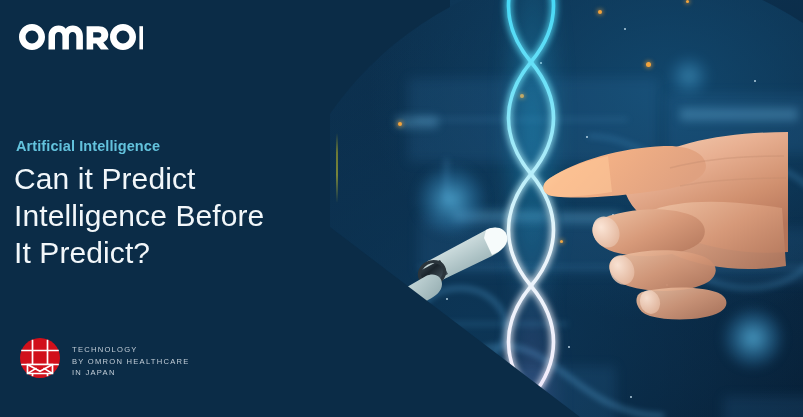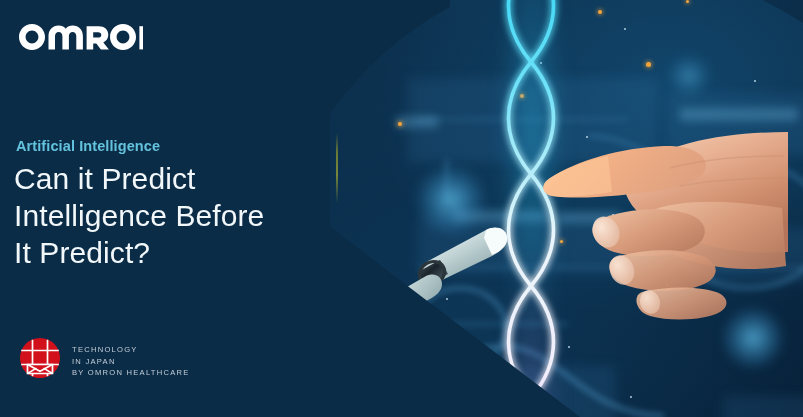--- a/index.html
+++ b/index.html
@@ -491,20 +491,20 @@
           </g>
 
           <path d="M8.5 27.5 L33.5 27.5 L33.5 36.5 L8.5 36.5 Z" fill="#d1101b"></path>
           <path d="M8.5 27.5 L33.5 27.5 L33.5 36.5 L8.5 36.5 Z" fill="none" stroke="#ffffff" stroke-width="1.7"></path>
           <path d="M8.5 27.5 L21 34.2 L33.5 27.5" fill="none" stroke="#ffffff" stroke-width="1.7"></path>
           <path d="M8.5 36.5 L17.5 31.2 M33.5 36.5 L24.5 31.2" stroke="#ffffff" stroke-width="1.5"></path>
         </svg>
       </div>
       <div id="badge-text">
         <div>TECHNOLOGY</div>
+        <div>BY OMRON HEALTHCARE</div>
         <div>IN JAPAN</div>
-        <div>BY OMRON HEALTHCARE</div>
       </div>
     </div>
 
   </div>
 
 </div>
 
 </body></html>

